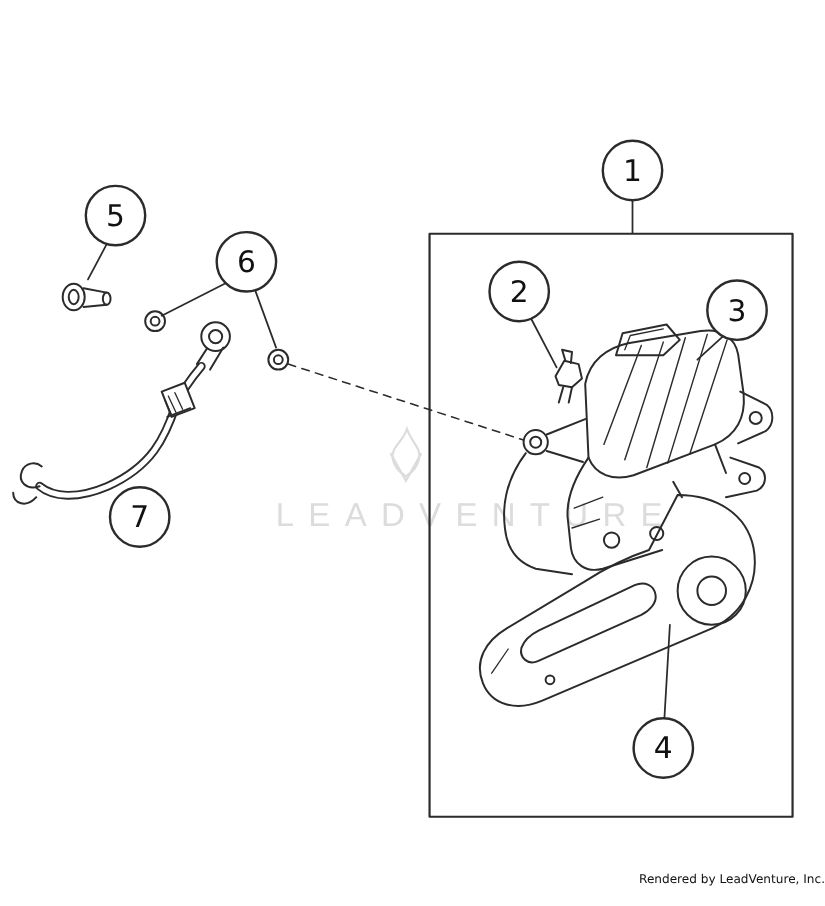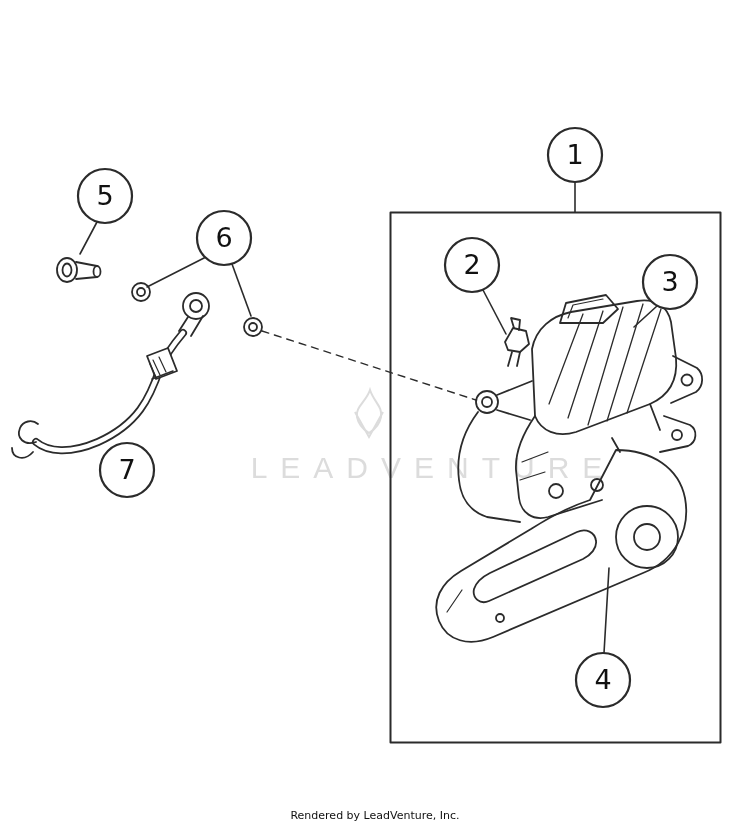--- a/index.html
+++ b/index.html
@@ -45,22 +45,22 @@
   }
   .wm-logo {
     stroke: var(--watermark, #dcdcdc);
     fill: none;
     stroke-width: 2;
   }
   .footer {
     position: absolute;
     left: 0;
     right: 0;
-    bottom: 2px;
-    text-align: center;
+    bottom: 18px;
+    text-align: right;
     font-size: 11px;
     color: var(--text, #111111);
     font-family: "DejaVu Sans", sans-serif;
   }
 </style>
 </head>
 <body>
 
 <div class="page">
   <svg width="750" height="824" viewBox="0 0 750 824">

